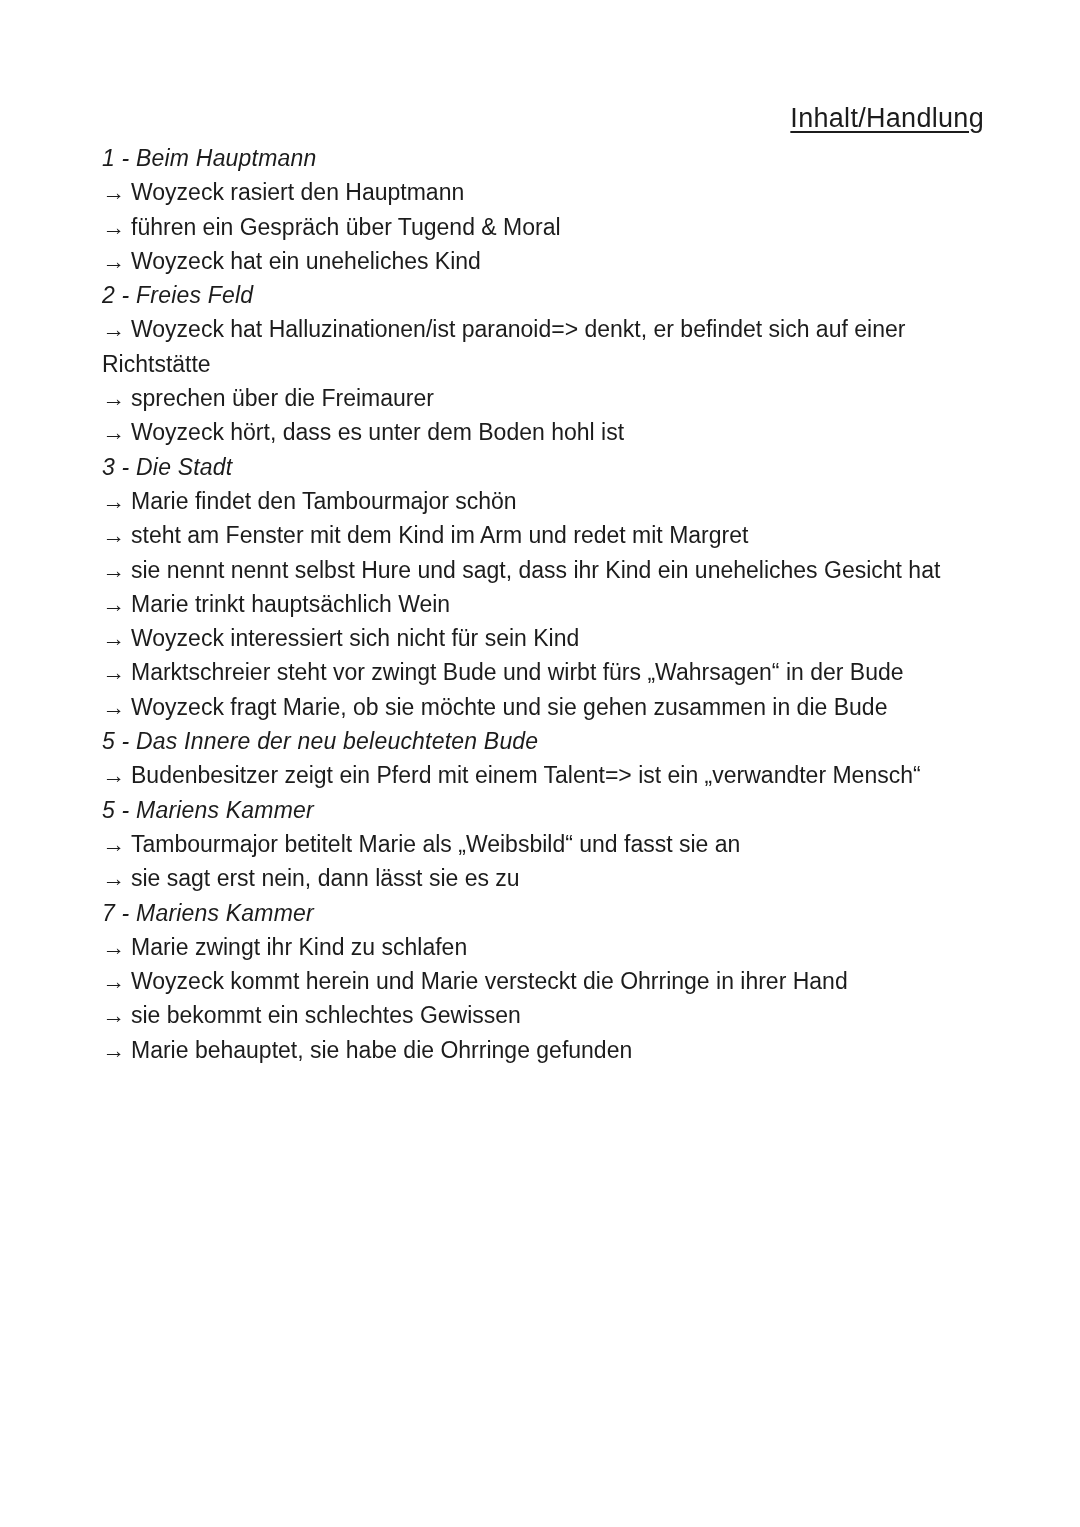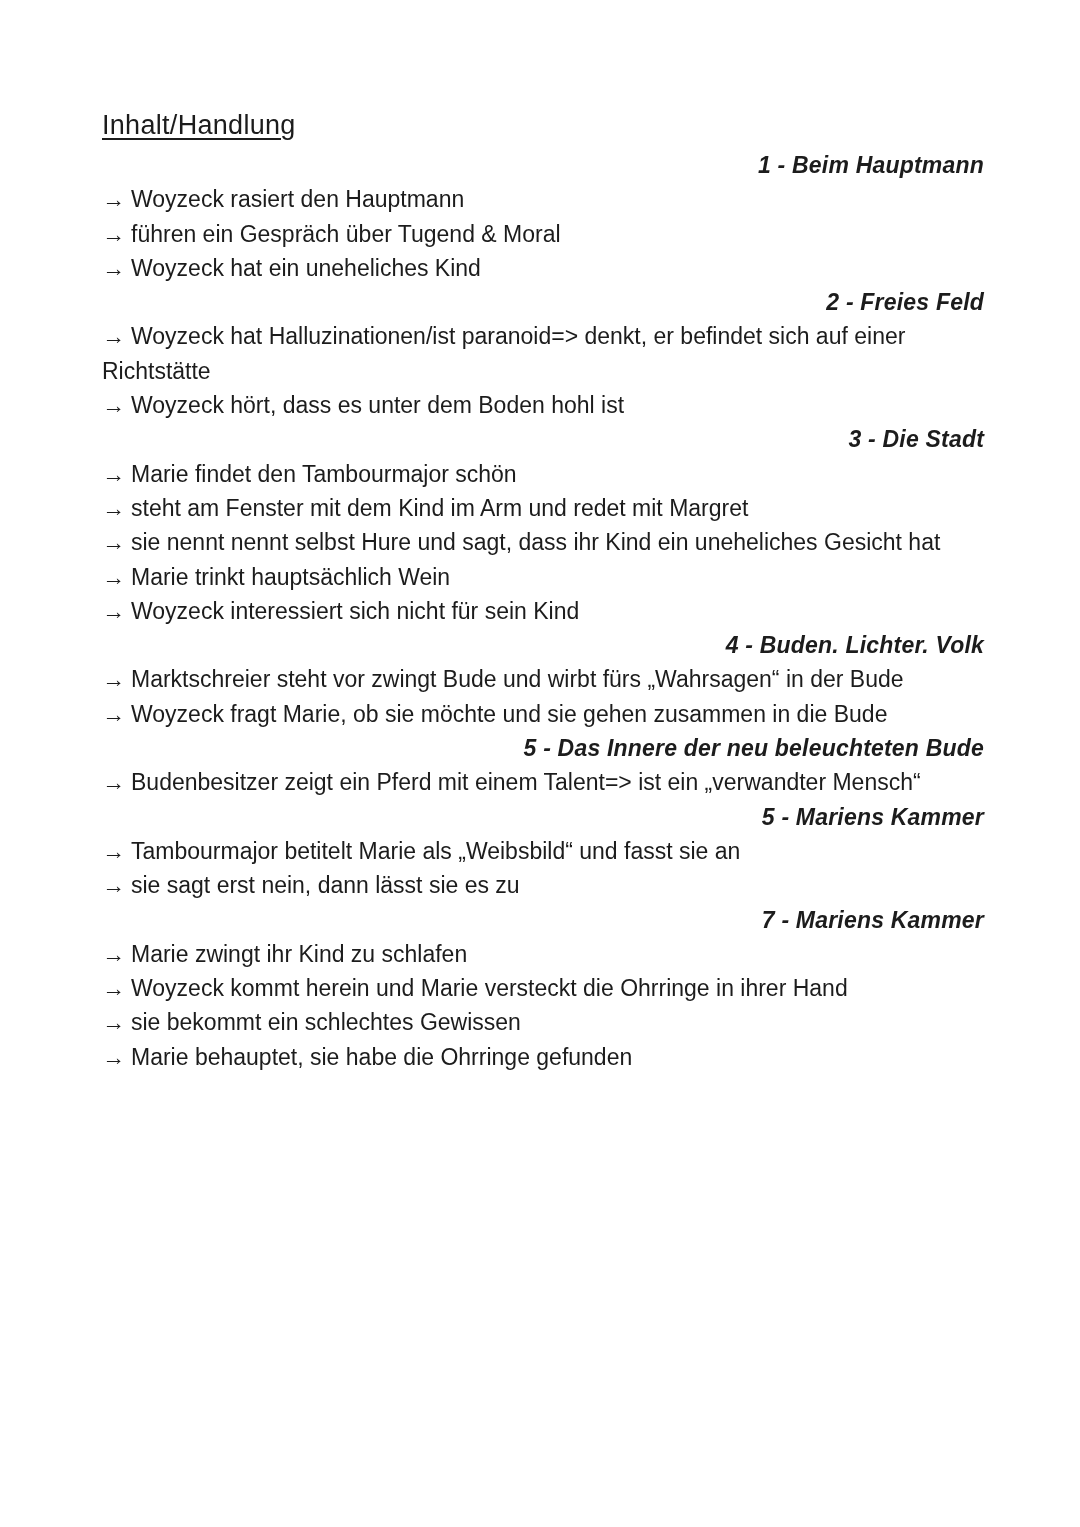--- a/index.html
+++ b/index.html
@@ -16,62 +16,61 @@
   }
   .page {
     box-sizing: border-box;
     width: 1080px;
     height: 1527px;
     padding: 103px 96px 40px 102px;
   }
   .title {
     font-size: 27px;
     font-weight: 400;
-    text-align: left;
+    text-align: right;
     text-decoration: underline;
     text-underline-offset: 4px;
-    margin: 7px 0 7px 0;
+    margin: 0 0 7px 0;
     letter-spacing: 0.3px;
   }
   .content p {
     margin: 0;
     font-size: 23px;
     line-height: 34.3px;
   }
   .heading {
-    font-weight: 700;
+    font-weight: 400;
     font-style: italic;
     letter-spacing: 0.2px;
-    text-align: right;
   }
   .item .arrow {
     font-weight: 700;
     margin-right: 6px;
   }
 </style>
 </head>
 <body>
 
 <div class="page">
   <h1 class="title">Inhalt/Handlung</h1>
   <div class="content" id="content">
       <p class="heading">1 - Beim Hauptmann</p>
       <p class="item"><span class="arrow">→</span><span>Woyzeck rasiert den Hauptmann</span></p>
       <p class="item"><span class="arrow">→</span><span>führen ein Gespräch über Tugend &amp; Moral</span></p>
       <p class="item"><span class="arrow">→</span><span>Woyzeck hat ein uneheliches Kind</span></p>
       <p class="heading">2 - Freies Feld</p>
       <p class="item"><span class="arrow">→</span><span>Woyzeck hat Halluzinationen/ist paranoid=&gt; denkt, er befindet sich auf einer Richtstätte</span></p>
+      <p class="item"><span class="arrow">→</span><span>sprechen über die Freimaurer</span></p>
       <p class="item"><span class="arrow">→</span><span>Woyzeck hört, dass es unter dem Boden hohl ist</span></p>
       <p class="heading">3 - Die Stadt</p>
       <p class="item"><span class="arrow">→</span><span>Marie findet den Tambourmajor schön</span></p>
       <p class="item"><span class="arrow">→</span><span>steht am Fenster mit dem Kind im Arm und redet mit Margret</span></p>
       <p class="item"><span class="arrow">→</span><span>sie nennt nennt selbst Hure und sagt, dass ihr Kind ein uneheliches Gesicht hat</span></p>
       <p class="item"><span class="arrow">→</span><span>Marie trinkt hauptsächlich Wein</span></p>
       <p class="item"><span class="arrow">→</span><span>Woyzeck interessiert sich nicht für sein Kind</span></p>
-      <p class="heading">4 - Buden. Lichter. Volk</p>
       <p class="item"><span class="arrow">→</span><span>Marktschreier steht vor zwingt Bude und wirbt fürs „Wahrsagen“ in der Bude</span></p>
       <p class="item"><span class="arrow">→</span><span>Woyzeck fragt Marie, ob sie möchte und sie gehen zusammen in die Bude</span></p>
       <p class="heading">5 - Das Innere der neu beleuchteten Bude</p>
       <p class="item"><span class="arrow">→</span><span>Budenbesitzer zeigt ein Pferd mit einem Talent=&gt; ist ein „verwandter Mensch“</span></p>
       <p class="heading">5 - Mariens Kammer</p>
       <p class="item"><span class="arrow">→</span><span>Tambourmajor betitelt Marie als „Weibsbild“ und fasst sie an</span></p>
       <p class="item"><span class="arrow">→</span><span>sie sagt erst nein, dann lässt sie es zu</span></p>
       <p class="heading">7 - Mariens Kammer</p>
       <p class="item"><span class="arrow">→</span><span>Marie zwingt ihr Kind zu schlafen</span></p>
       <p class="item"><span class="arrow">→</span><span>Woyzeck kommt herein und Marie versteckt die Ohrringe in ihrer Hand</span></p>

